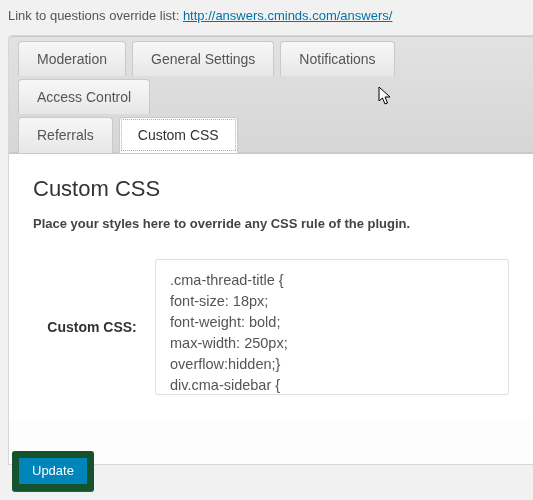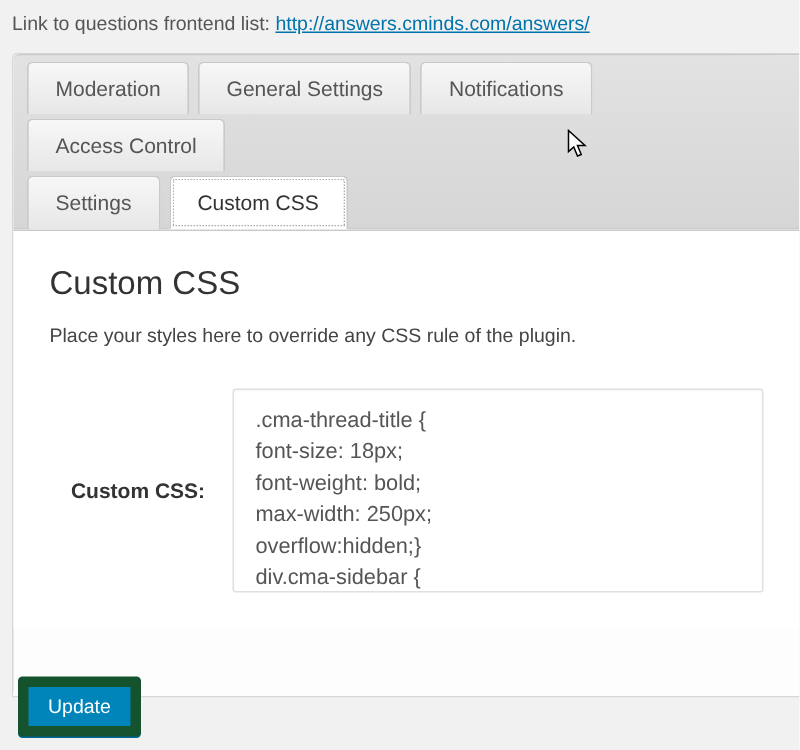--- a/index.html
+++ b/index.html
@@ -71,20 +71,21 @@
 .content h2 {
   font-size: 22px;
   font-weight: 400;
   color: #333;
   margin-bottom: 14px;
 }
 .desc {
   font-size: 13px;
   color: #444;
   margin-bottom: 28px;
+  font-weight: bold;
 }
 .field-row {
   display: flex;
   align-items: center;
   gap: 12px;
 }
 .field-label {
   font-weight: bold;
   font-size: 14px;
   color: #333;
@@ -123,31 +124,31 @@
   position: absolute;
   left: 378px;
   top: 86px;
   pointer-events: none;
 }
 </style>
 </head>
 <body>
 
 <div class="top-line">
-  <span>Link to questions frontend list: </span><a href="#">http://answers.cminds.com/answers/</a>
+  <span>Link to questions override list: </span><a href="#">http://answers.cminds.com/answers/</a>
 </div>
 
 <div class="panel">
   <div class="tabs-row">
     <div class="tab">Moderation</div>
     <div class="tab">General Settings</div>
     <div class="tab">Notifications</div>
     <div class="tab">Access Control</div>
     <div class="tab-break"></div>
-    <div class="tab second-row">Settings</div>
+    <div class="tab second-row">Referrals</div>
     <div class="tab second-row active">Custom CSS</div>
   </div>
 
   <div class="content">
     <h2>Custom CSS</h2>
     <p class="desc">Place your styles here to override any CSS rule of the plugin.</p>
 
     <div class="field-row">
       <div class="field-label">Custom CSS:</div>
       <textarea class="css-box" style="">.cma-thread-title {

